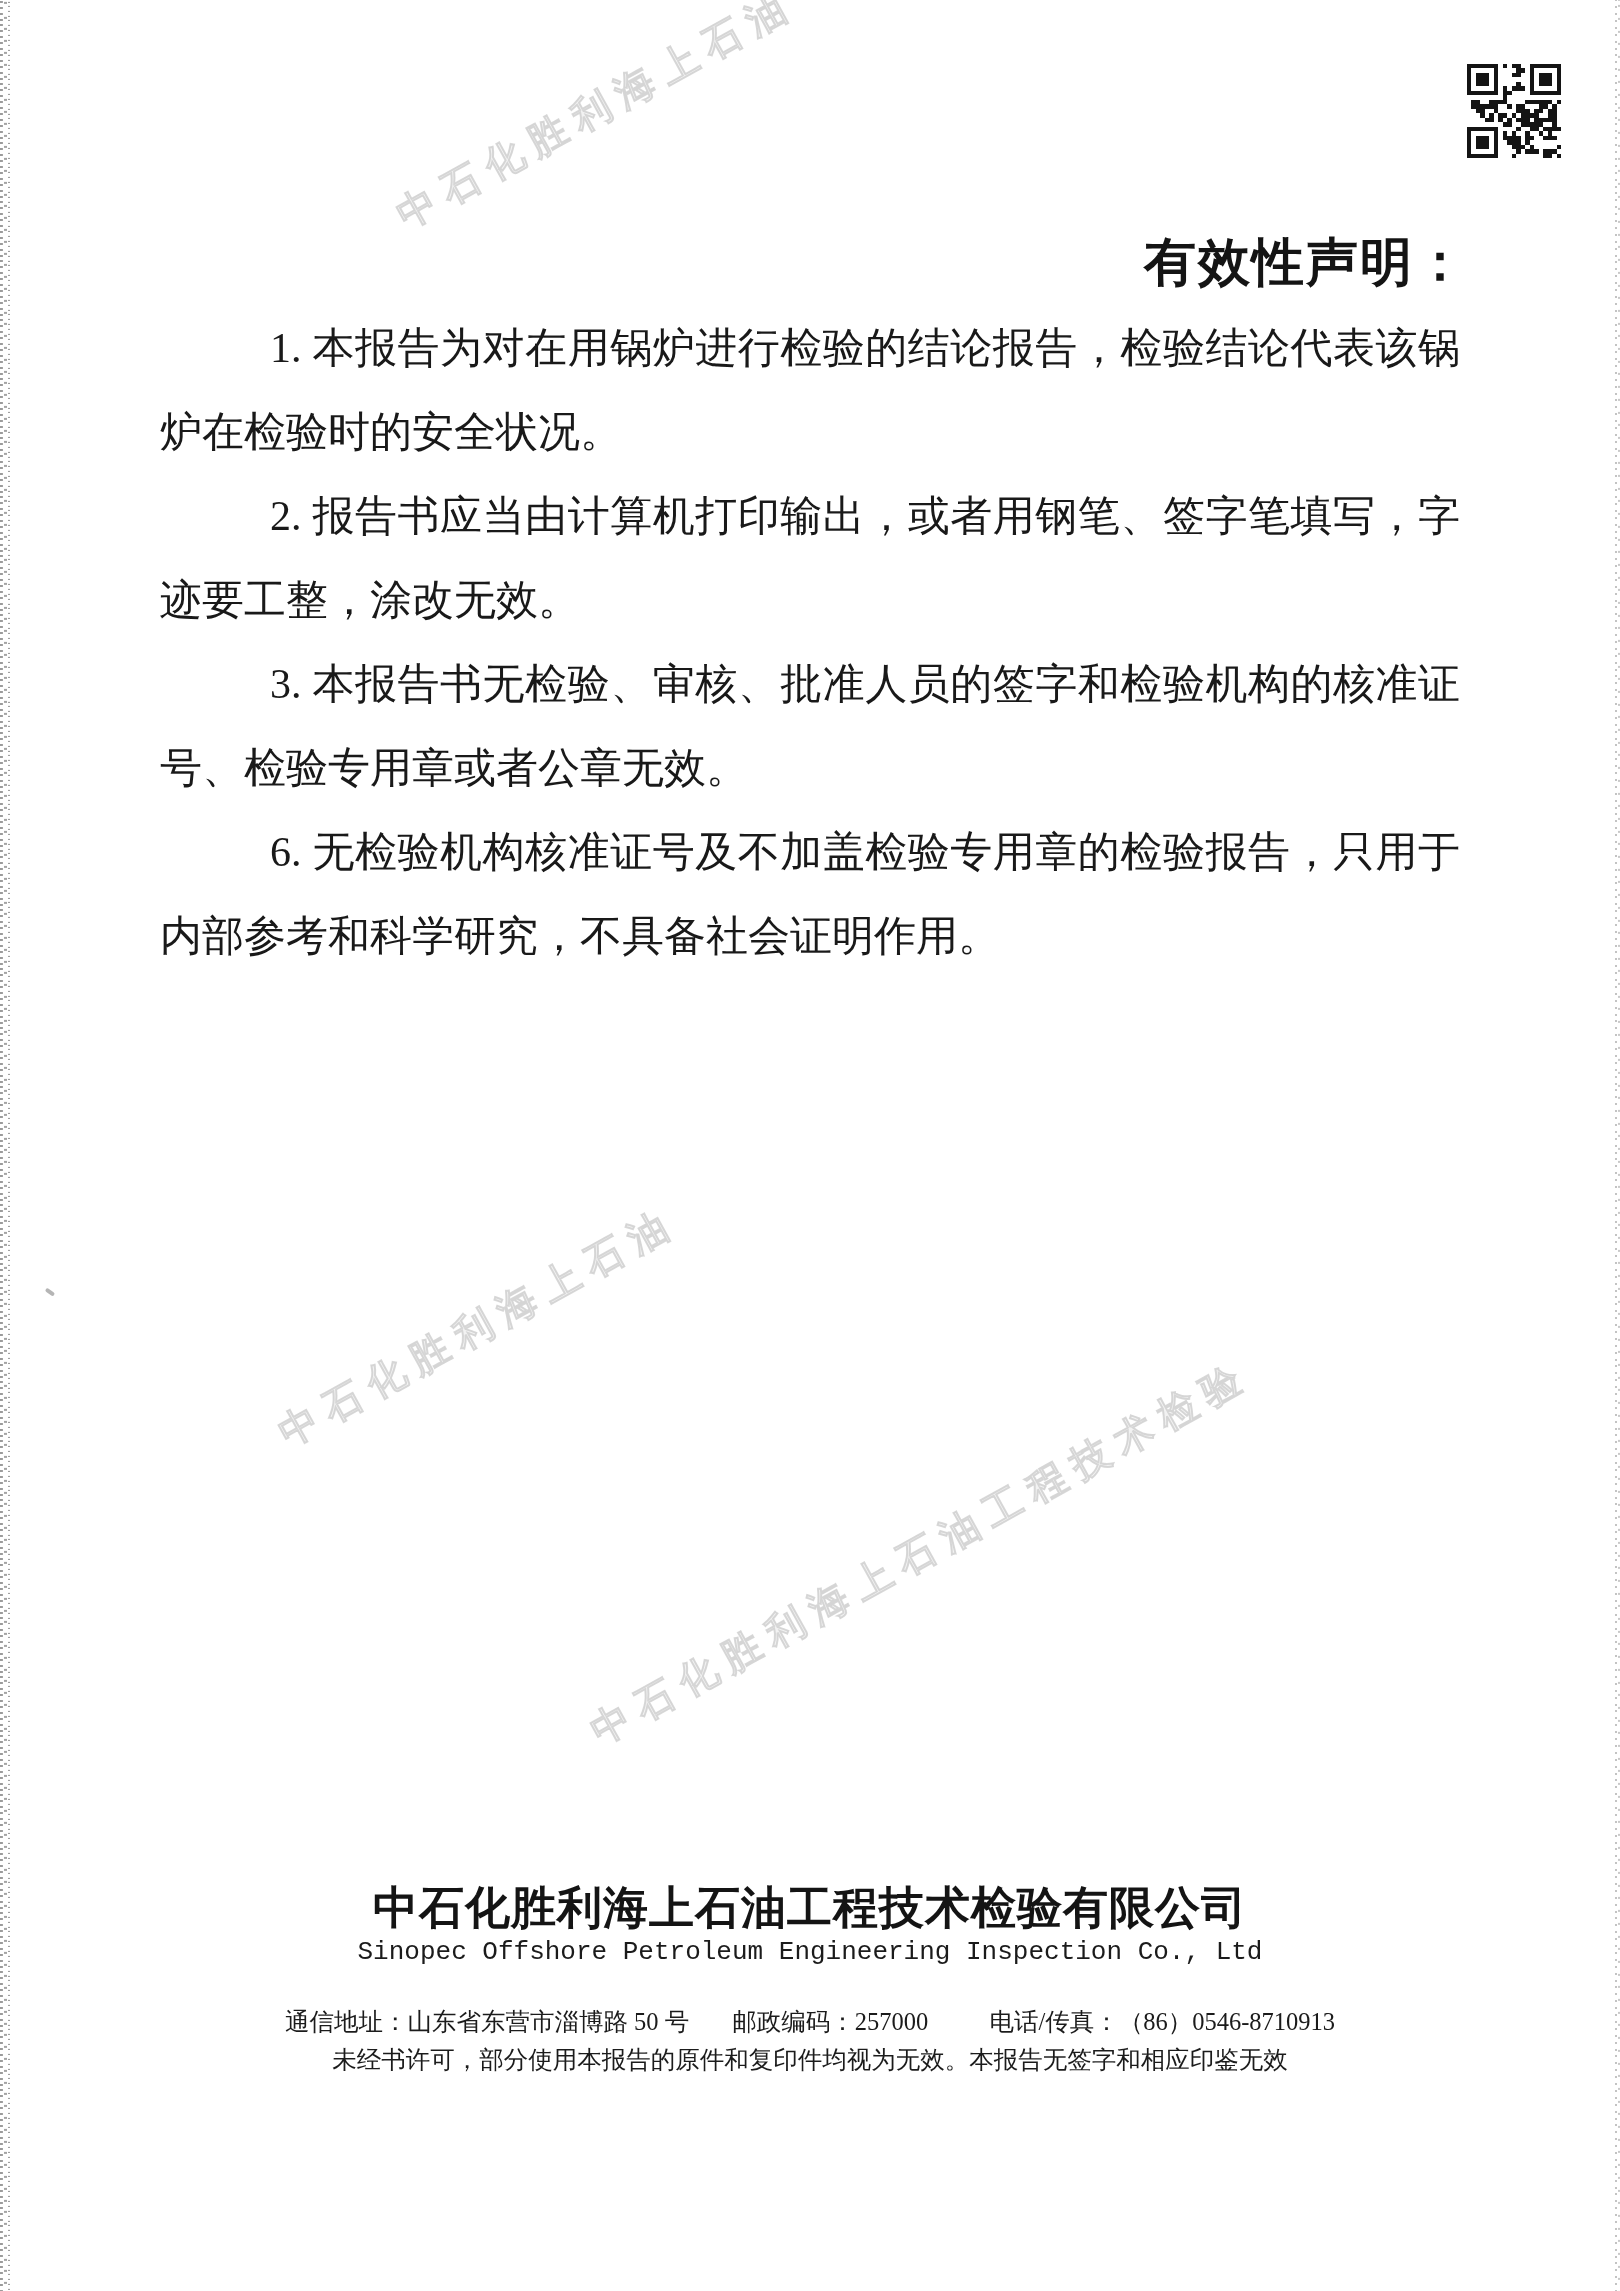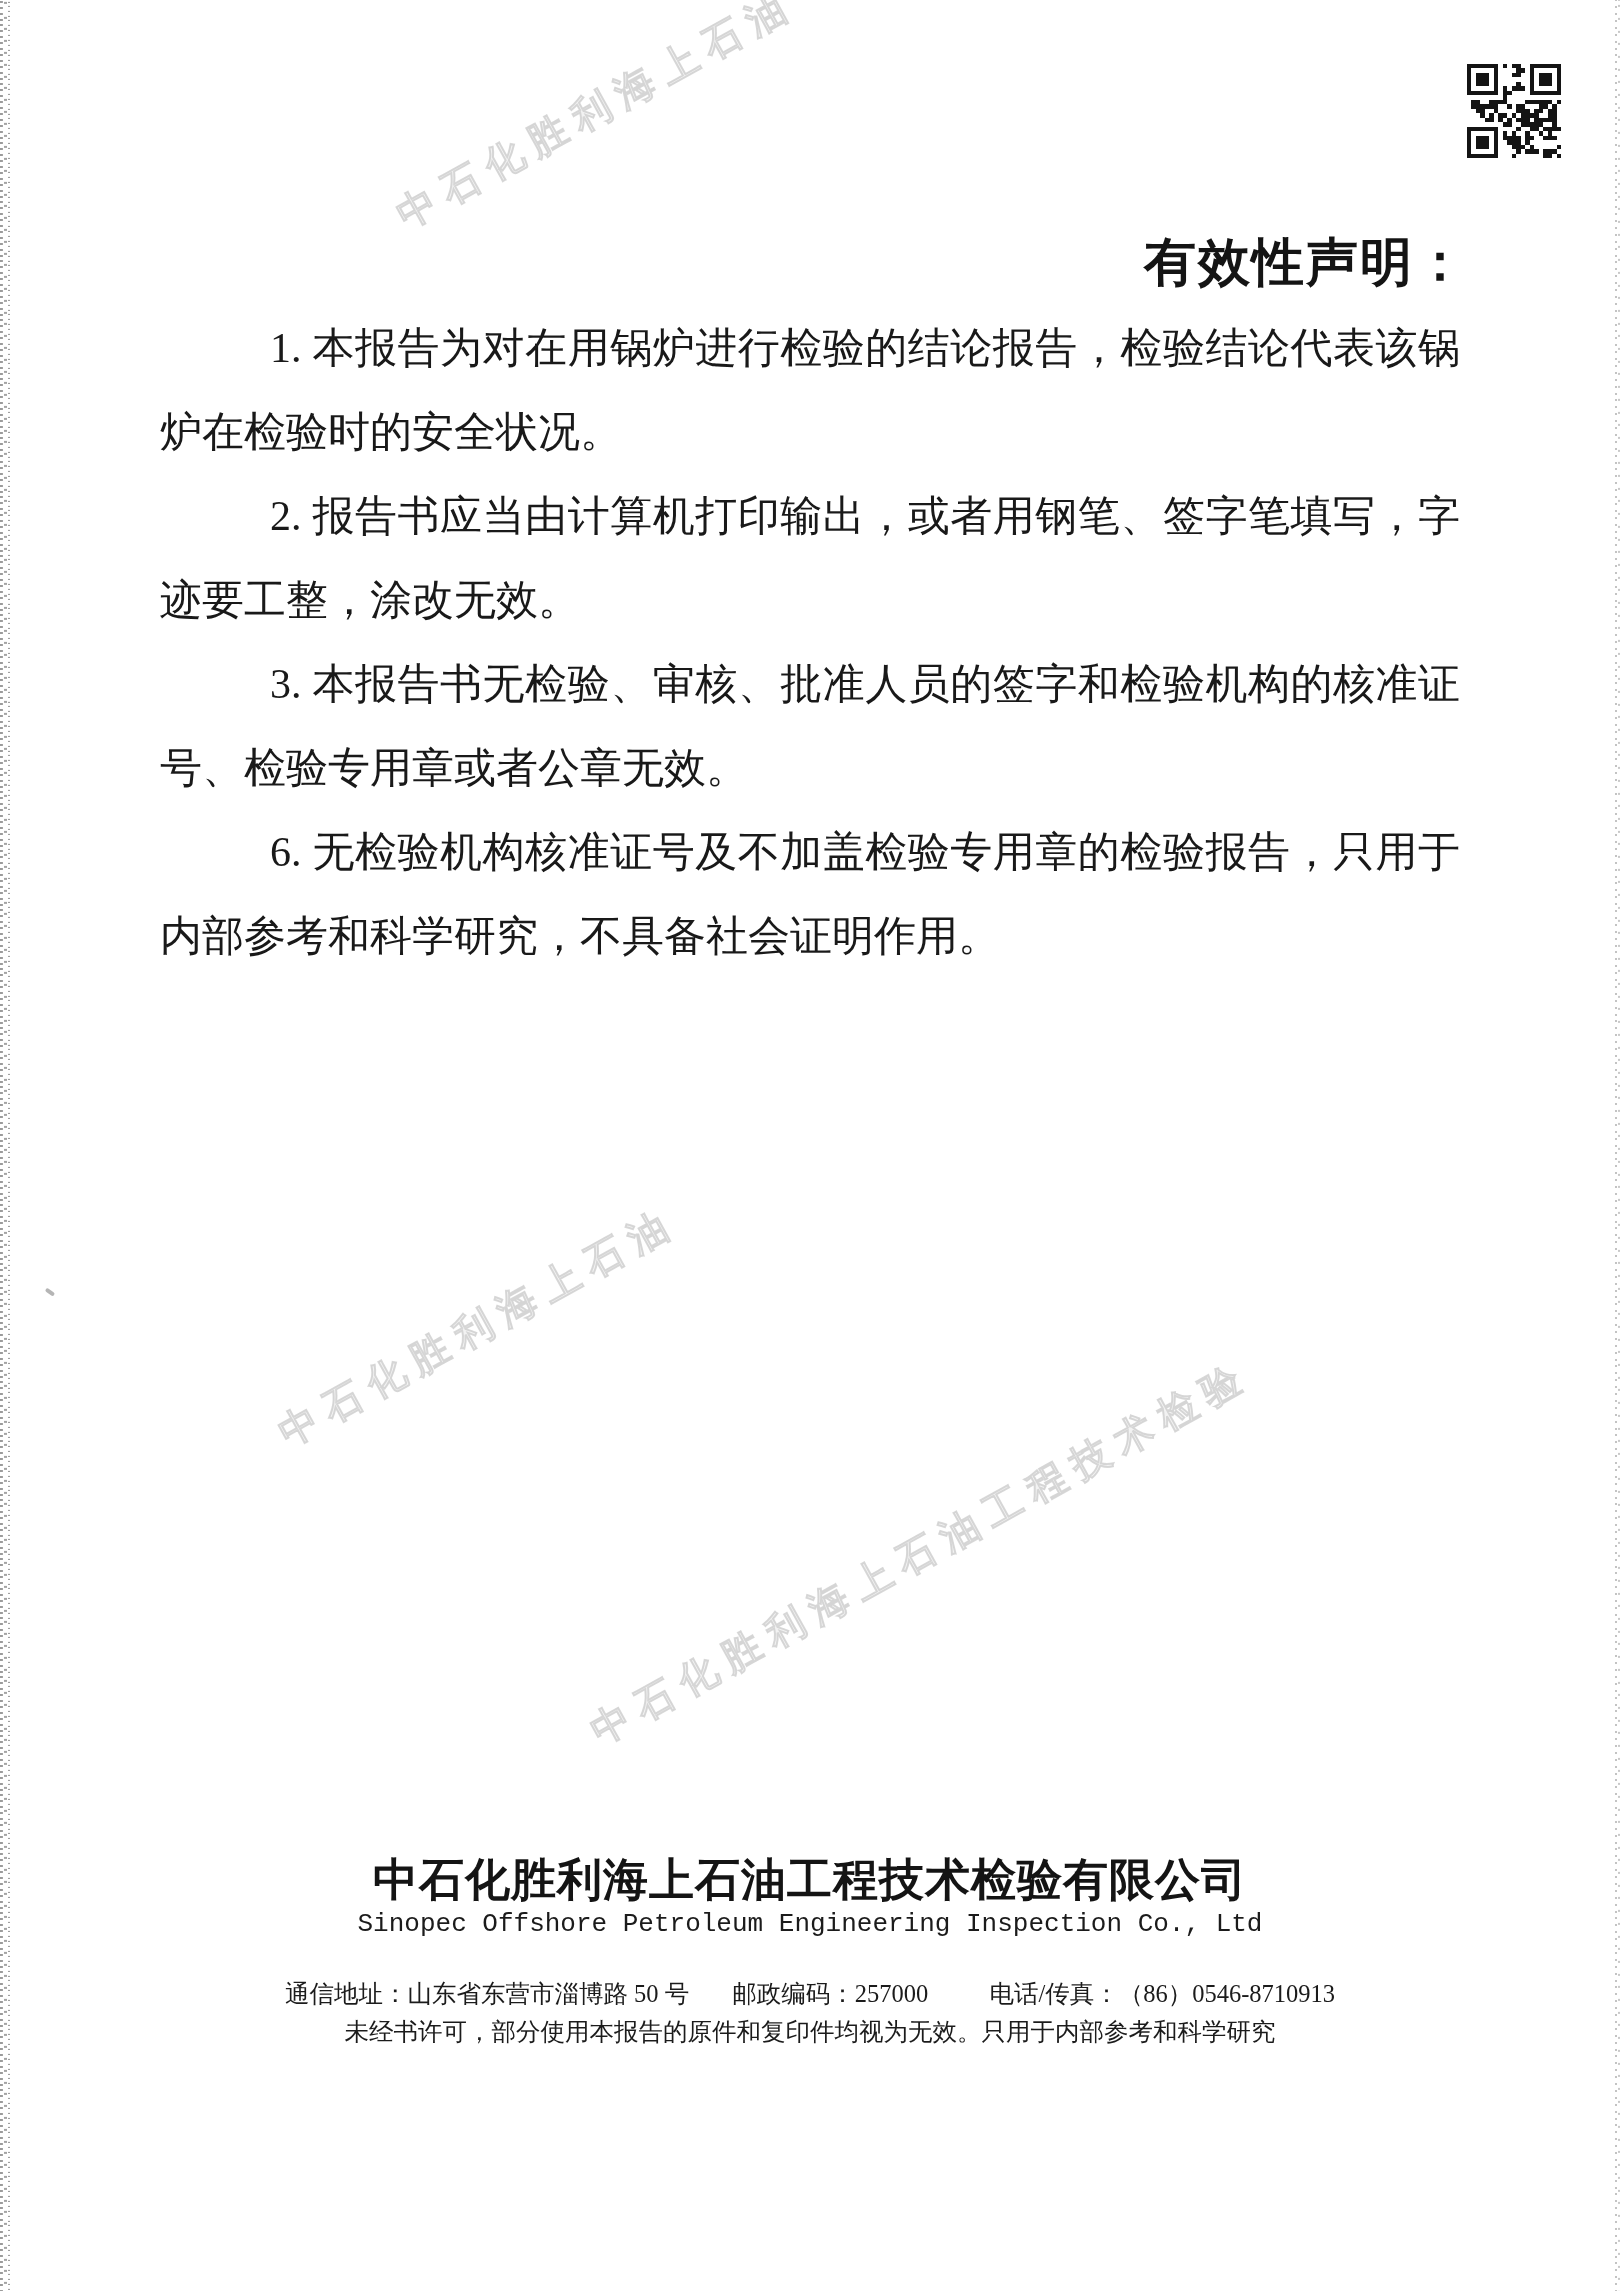--- a/index.html
+++ b/index.html
@@ -89,21 +89,21 @@
   .watermark.w2 { left: 282px; top: 1409px; }
   .watermark.w3 { left: 594px; top: 1707px; }
 
   .footer {
     position: absolute; left: 160px; top: 1854px; width: 1300px;
     text-align: center;
   }
   .company-cn {
     font-family: "Liberation Sans", "DejaVu Sans", sans-serif;
     font-size: 45px; font-weight: 700; letter-spacing: 1px;
-    line-height: 51px; color: #141414;
+    line-height: 51px; color: #141414; margin-top: 28px;
   }
   .company-en {
     font-family: "Liberation Mono", "DejaVu Sans Mono", monospace;
     font-size: 26px; line-height: 35px; margin-top: 2px; color: #1b1b1b;
     letter-spacing: 0px;
   }
   .contact-line {
     margin-top: 36px;
     font-size: 24.5px; line-height: 31px; color: #1b1b1b;
   }
@@ -269,17 +269,17 @@
   </div>
 
   <div class="footer">
     <div class="company-cn">中石化胜利海上石油工程技术检验有限公司</div>
     <div class="company-en">Sinopec Offshore Petroleum Engineering Inspection Co., Ltd</div>
     <div class="contact-line">
       <span class="address">通信地址：山东省东营市淄博路 50 号</span>
       <span class="postcode">邮政编码：257000</span>
       <span class="phone-fax">电话/传真：（86）0546-8710913</span>
     </div>
-    <div class="usage-notice">未经书许可，部分使用本报告的原件和复印件均视为无效。只用于内部参考和科学研究</div>
+    <div class="usage-notice">未经书许可，部分使用本报告的原件和复印件均视为无效。本报告无签字和相应印鉴无效</div>
   </div>
 
 </div>
 
 
 </body></html>

